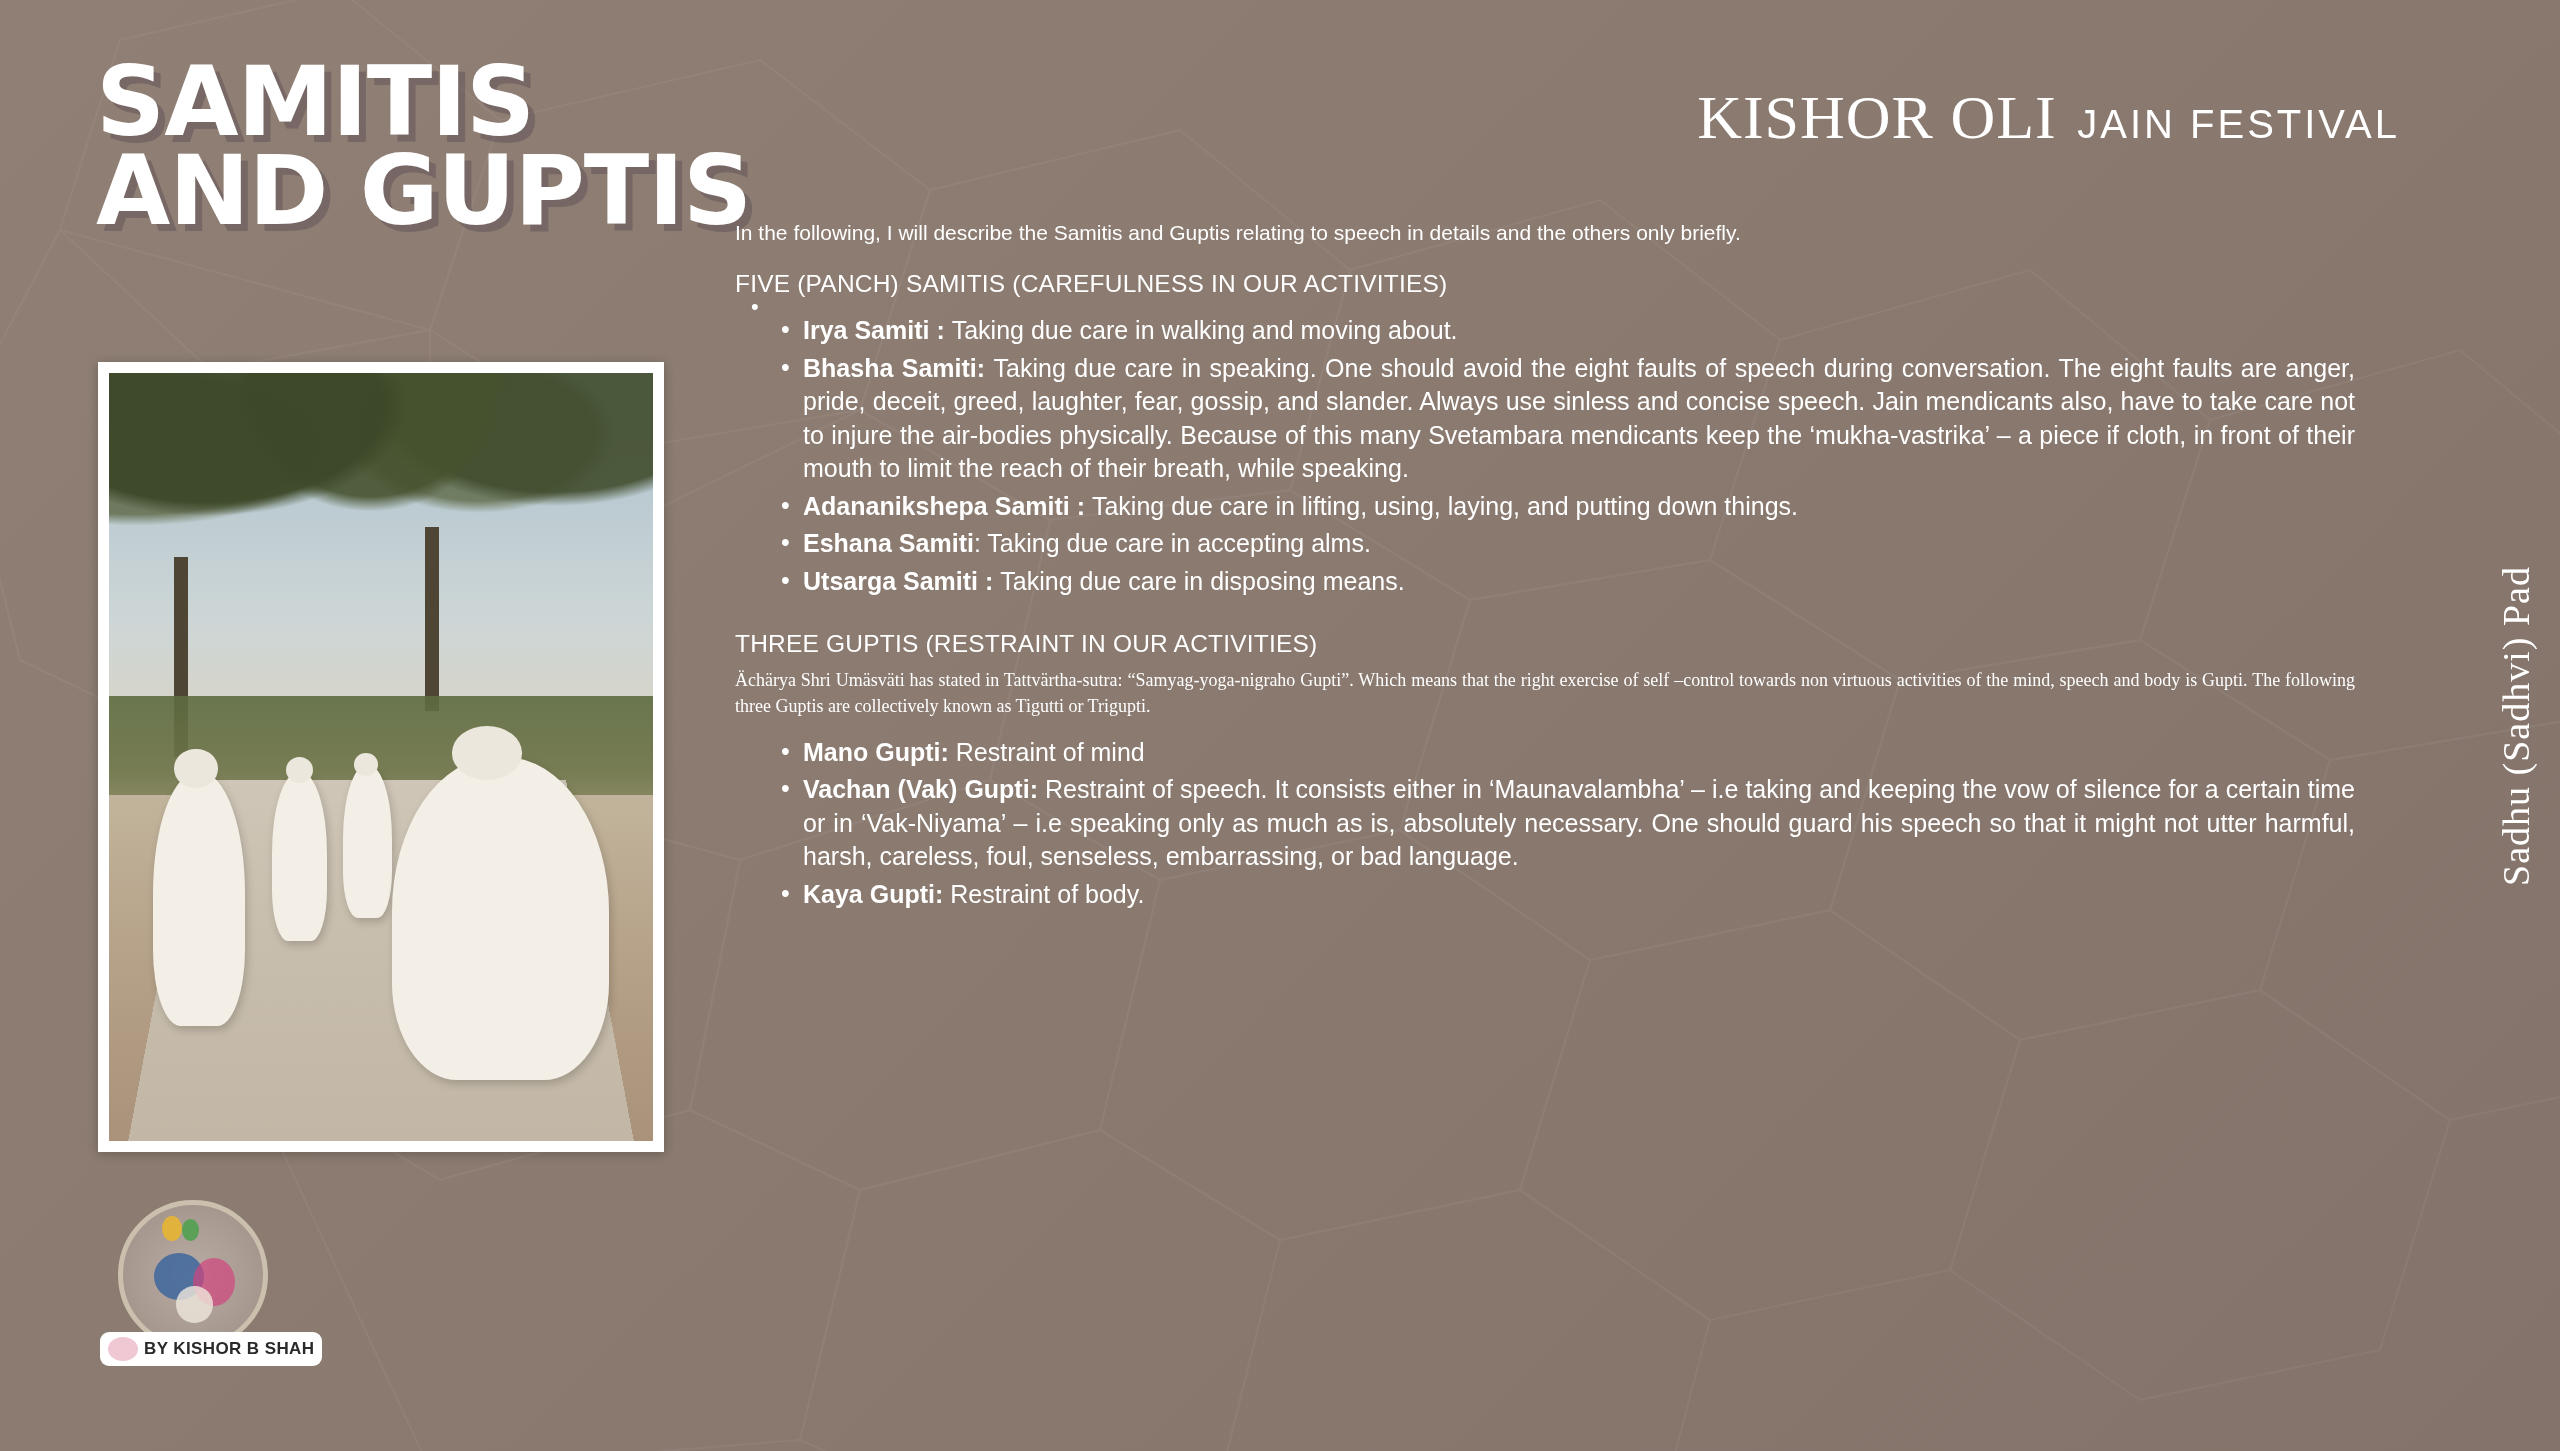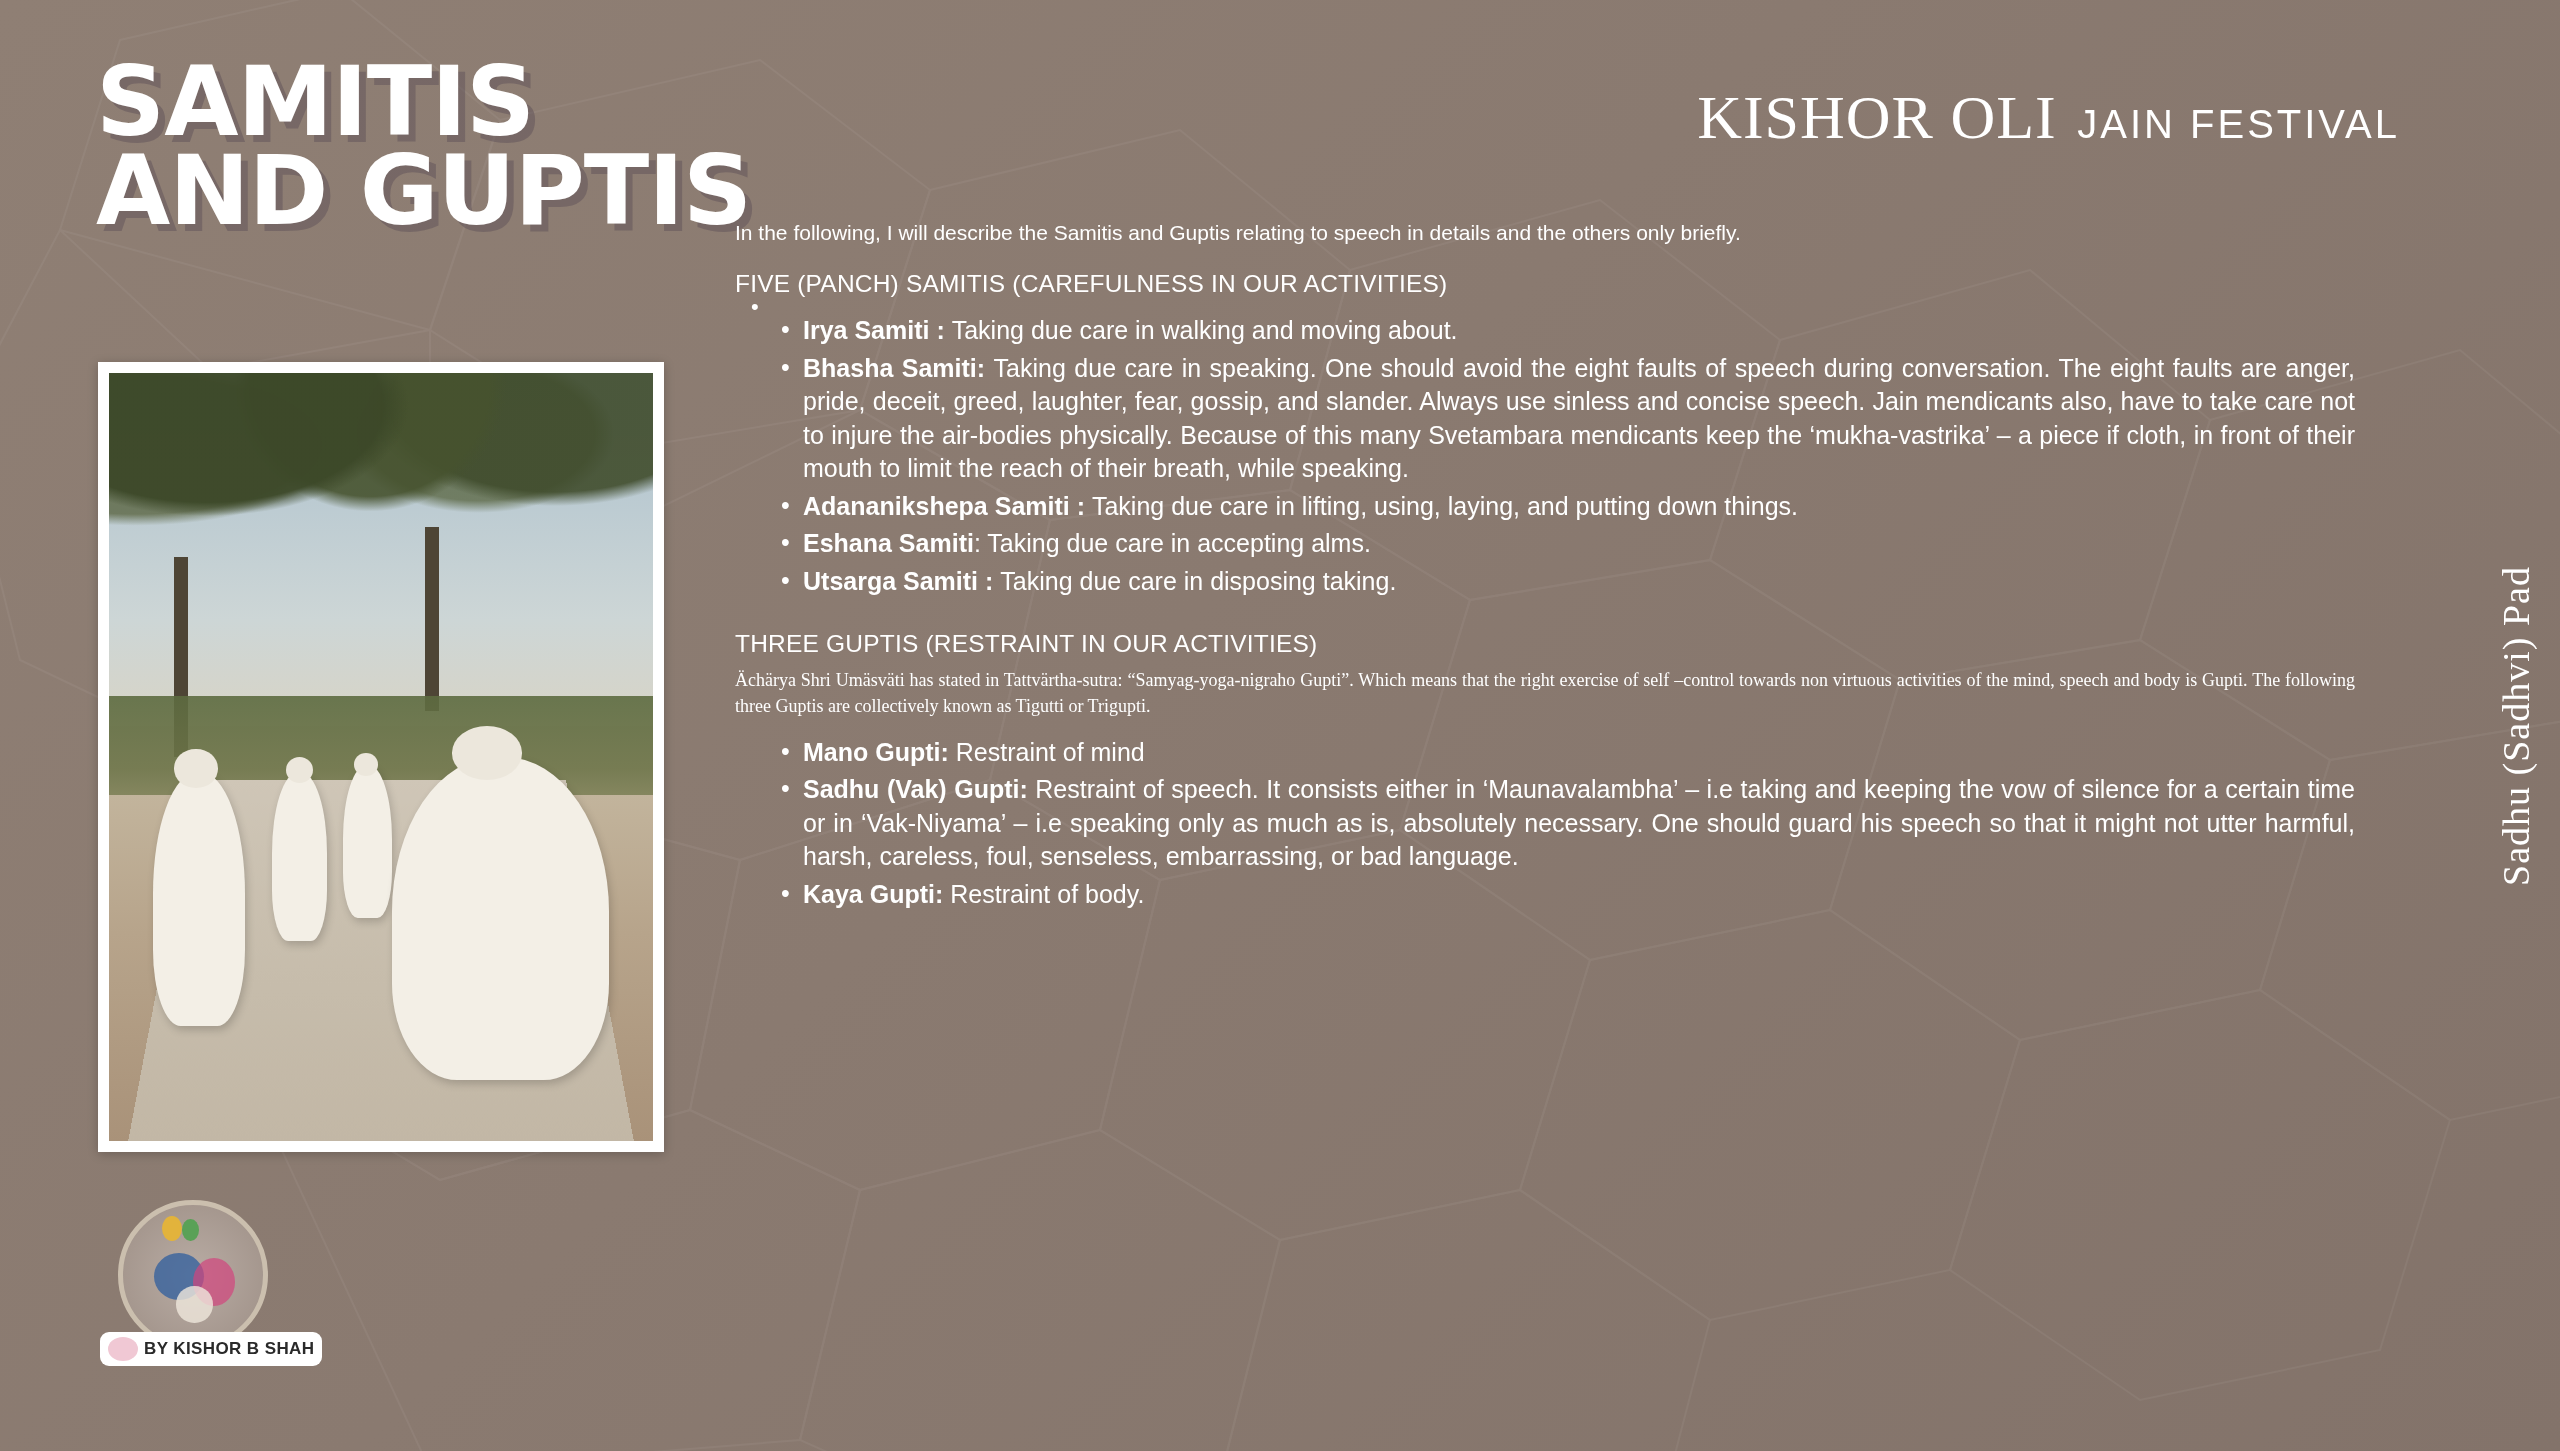--- a/index.html
+++ b/index.html
@@ -263,31 +263,31 @@
     <div class="intro">In the following, I will describe the Samitis and Guptis relating to speech in details and the others only briefly.</div>
 
     <div class="section-head">FIVE (PANCH) SAMITIS (CAREFULNESS IN OUR ACTIVITIES)</div>
     <div class="orphan-dot">•</div>
 
     <ul class="bullets">
       <li><b>Irya Samiti : </b><span>Taking due care in walking and moving about.</span></li>
       <li><b>Bhasha Samiti: </b><span>Taking due care in speaking. One should avoid the eight faults of speech during conversation. The eight faults are anger, pride, deceit, greed, laughter, fear, gossip, and slander. Always use sinless and concise speech. Jain mendicants also, have to take care not to injure the air-bodies physically. Because of this many Svetambara mendicants keep the ‘mukha-vastrika’ – a piece if cloth, in front of their mouth to limit the reach of their breath, while speaking.</span></li>
       <li><b>Adananikshepa Samiti : </b><span>Taking due care in lifting, using, laying, and putting down things.</span></li>
       <li><b>Eshana Samiti</b><span>: Taking due care in accepting alms.</span></li>
-      <li><b>Utsarga Samiti : </b><span>Taking due care in disposing taking.</span></li>
+      <li><b>Utsarga Samiti : </b><span>Taking due care in disposing means.</span></li>
     </ul>
 
     <div class="spacer-sm"></div>
 
     <div class="section-head">THREE GUPTIS (RESTRAINT IN OUR ACTIVITIES)</div>
     <div class="para">Ächärya Shri Umäsväti has stated in Tattvärtha-sutra: “Samyag-yoga-nigraho Gupti”. Which means that the right exercise of self –control towards non virtuous activities of the mind, speech and body is Gupti. The following three Guptis are collectively known as Tigutti or Trigupti.</div>
 
     <div class="spacer-sm"></div>
 
     <ul class="bullets">
       <li><b>Mano Gupti: </b><span>Restraint of mind</span></li>
-      <li><b>Sadhu (Vak) Gupti: </b><span>Restraint of speech. It consists either in ‘Maunavalambha’ – i.e taking and keeping the vow of silence for a certain time or in ‘Vak-Niyama’ – i.e speaking only as much as is, absolutely necessary. One should guard his speech so that it might not utter harmful, harsh, careless, foul, senseless, embarrassing, or bad language.</span></li>
+      <li><b>Vachan (Vak) Gupti: </b><span>Restraint of speech. It consists either in ‘Maunavalambha’ – i.e taking and keeping the vow of silence for a certain time or in ‘Vak-Niyama’ – i.e speaking only as much as is, absolutely necessary. One should guard his speech so that it might not utter harmful, harsh, careless, foul, senseless, embarrassing, or bad language.</span></li>
       <li><b>Kaya Gupti: </b><span>Restraint of body.</span></li>
     </ul>
   </div>
 
   <div class="side-label">Sadhu (Sadhvi) Pad</div>
 </div>
 
 </body></html>

